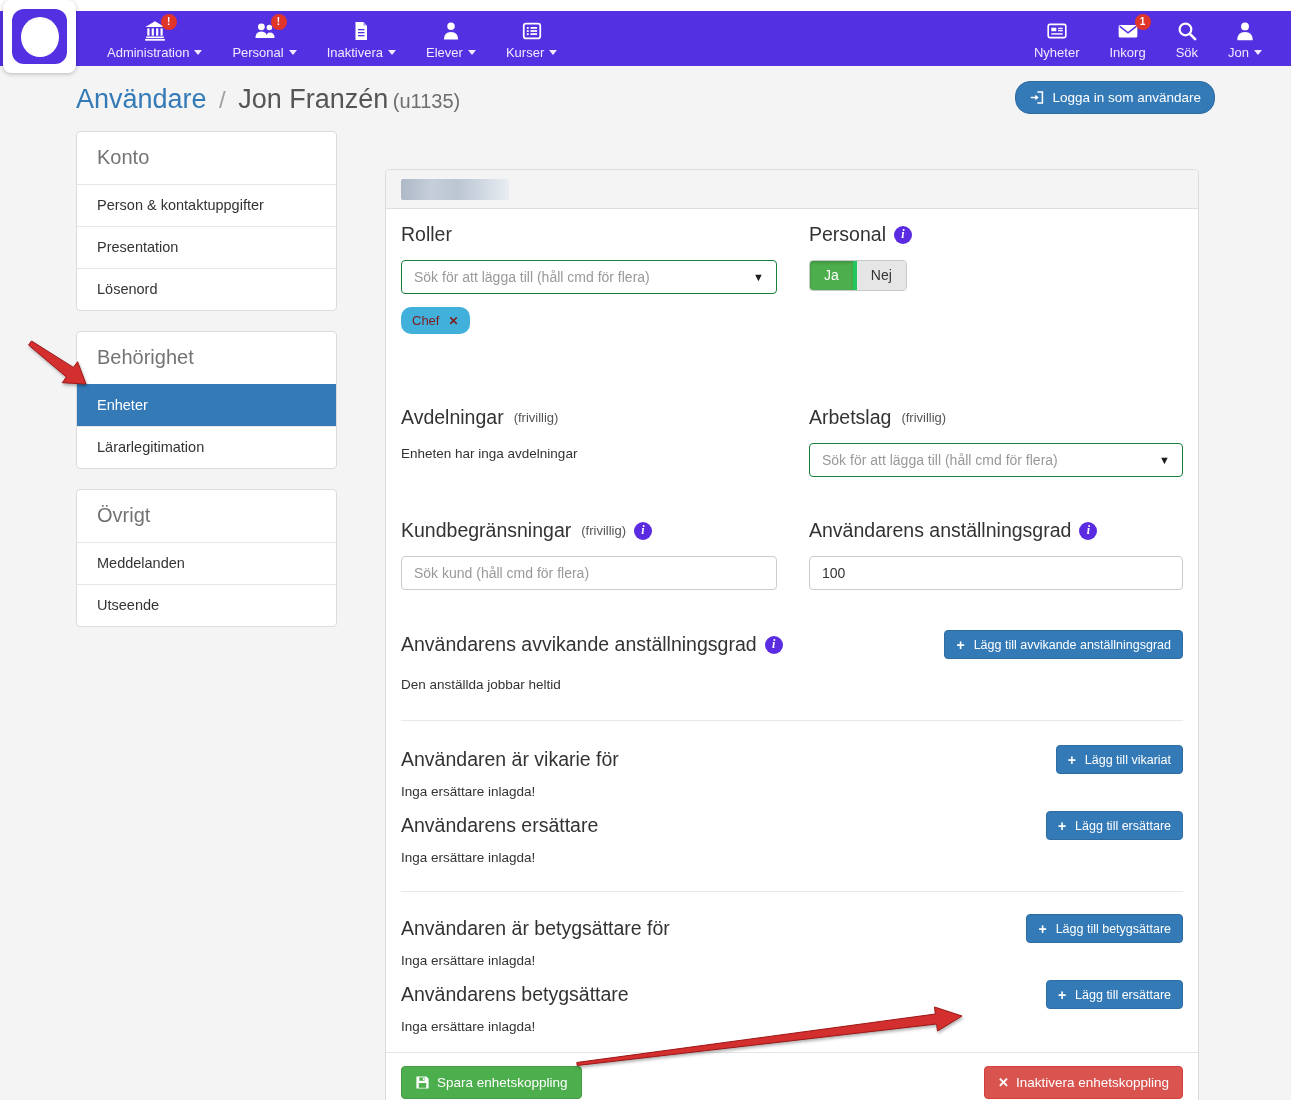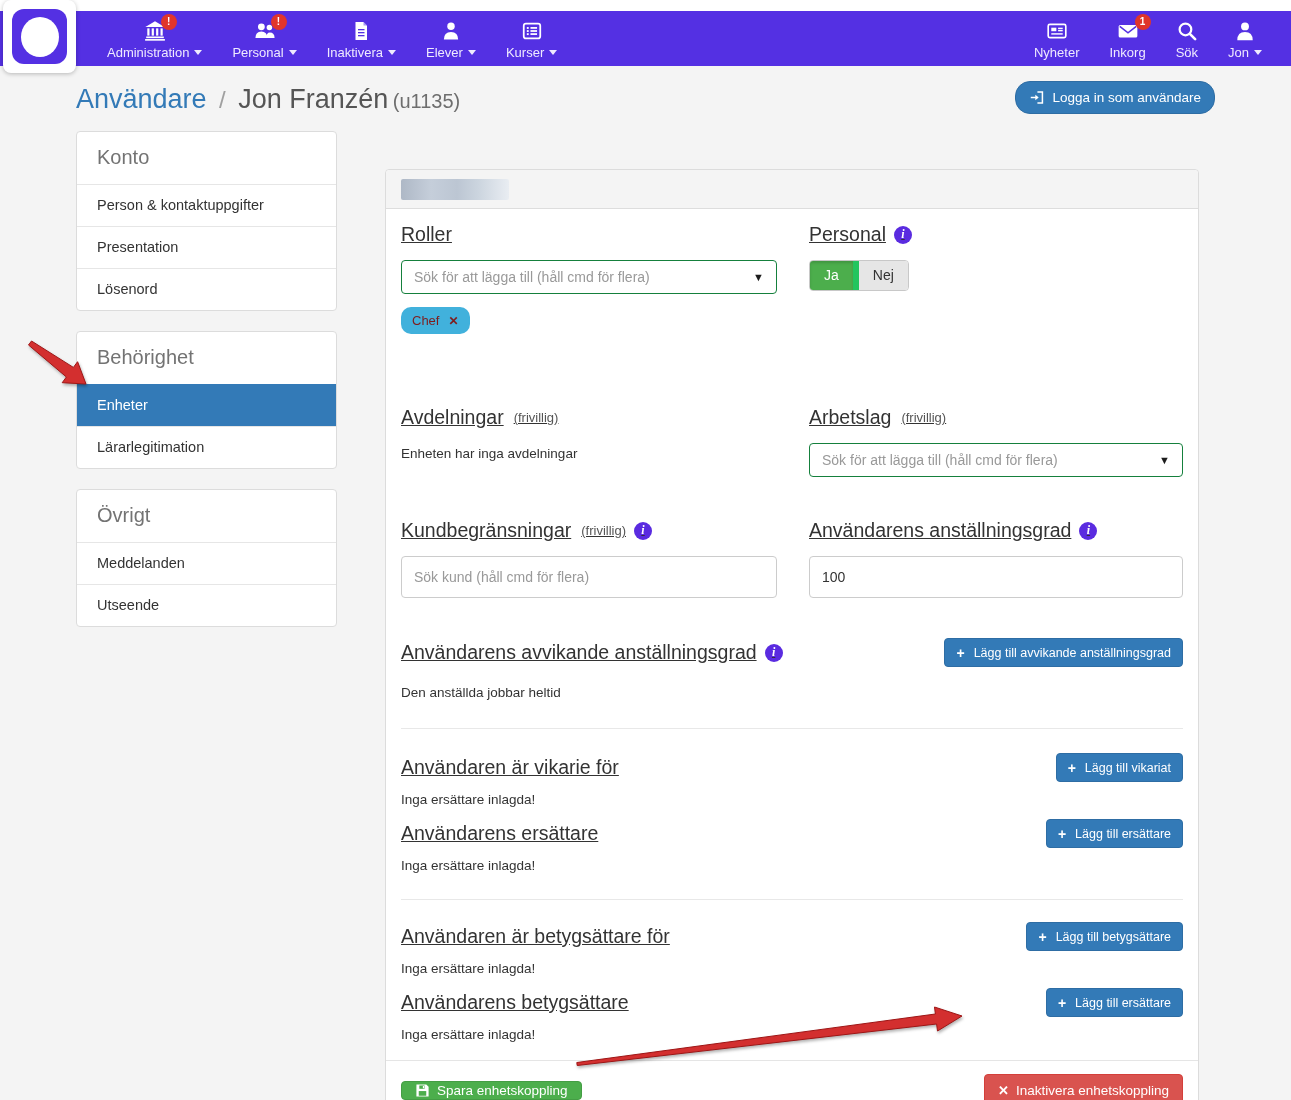--- a/index.html
+++ b/index.html
@@ -58,52 +58,52 @@
   .main-col { flex:1; margin-left:48px; padding-top:38px; }
   
   .card { background:#fff; border:1px solid #dcdcdc; border-radius:4px; }
   .card-header { background:#f4f4f4; border-bottom:1px solid #ddd; border-radius:4px 4px 0 0; padding:9px 15px; height:39px; }
   .redacted { height:21px; border-radius:2px; filter:blur(.6px);
     background:linear-gradient(90deg,#aeb8c6 0%,#c5ceda 28%,#bcc6d3 52%,#ccd5df 72%,#e9edf2 100%); }
   .card-body { padding:14px 15px 0; }
   .frow { display:flex; }
   .col-l { width:408px; flex:0 0 408px; }
   .col-r { flex:1; }
-  .flabel { font-size:19.5px; font-weight:400; color:#333; display:flex; align-items:center; gap:8px;text-decoration:underline; }
+  .flabel { font-size:19.5px; font-weight:400; color:#333; display:flex; align-items:center; gap:8px; }
   .optional { font-size:13px; color:#555; margin-left:2px; }
   .info-ic { width:18px; height:18px; border-radius:50%; background:#5a2be0; color:#fff;
     font:bold italic 12px "Liberation Serif", serif; display:inline-flex; align-items:center; justify-content:center; flex:0 0 18px; }
   .combo { margin-top:14px; height:34px; border:1px solid #15803d; border-radius:4px; background:#fff;
     display:flex; align-items:center; justify-content:space-between; padding:0 12px; cursor:pointer; }
   .combo .ph { color:#999; font-size:14px; }
   .combo .sel-caret { color:#1c1c1c; font-size:11px; }
   .combo, .tinput { width:376px; }
   .col-r .combo, .col-r .tinput { width:100%; }
-  .tinput { margin-top:14px; height:42px; border:1px solid #ccc; border-radius:4px; padding:0 12px;
+  .tinput { margin-top:14px; height:34px; border:1px solid #ccc; border-radius:4px; padding:0 12px;
     font-size:14px; color:#333; font-family:"Liberation Sans",sans-serif; }
   .tinput::placeholder { color:#999; }
   .tag { margin-top:13px; display:inline-flex; align-items:center; gap:9px; background:#41b1dc; color:#7f1d1d;
     font-size:13px; padding:6px 11px; border-radius:10px; }
   .tag .x { font-weight:bold; font-size:12px; cursor:pointer; }
   .toggle { margin-top:14px; display:inline-flex; border-radius:4px; overflow:hidden; border:1px solid #c8c8c8; }
   .tg-btn { padding:6px 14px 7px; font-size:14px; cursor:pointer; }
   .tg-yes { background:#4cae4c; color:#fff; box-shadow:inset 0 2px 3px rgba(0,0,0,.15); }
-  .tg-no { background:#e6e6e6; color:#333; border-left:6px solid #22c55e; }
+  .tg-no { background:#e6e6e6; color:#333; border-left:4px solid #22c55e; }
   .muted { font-size:13.5px; color:#333; }
   .sec { margin-top:72px; }
   .sec3 { margin-top:42px; }
   .hd-row { display:flex; align-items:center; justify-content:space-between; }
   .btn-sm { height:29px; padding:0 11px; font-size:12.5px; }
   .plus { font-weight:bold; font-size:14px; margin-right:2px; }
   hr.div { border:none; border-top:1px solid #e8e8e8; margin:28px 0 24px; }
   .empty-txt { margin-top:10px; }
   .hd-row.mt { margin-top:12px; }
   .card-footer { margin-top:18px; border-top:1px solid #e5e5e5; padding:13px 15px; display:flex;
     align-items:center; justify-content:space-between; }
-  .btn-green { background:#4cae4c; border-color:#449d44; height:19px; padding:0 13px; font-size:13.5px; }
+  .btn-green { background:#4cae4c; border-color:#449d44; height:33px; padding:0 13px; font-size:13.5px; }
   .btn-red { background:#d9534f; border-color:#d43f3a; height:33px; padding:0 13px; font-size:13.5px; }
   .xmark { font-weight:bold; font-size:13px; }
   .arrows { position:absolute; left:0; top:0; width:1291px; height:1100px; pointer-events:none; z-index:20; }
   svg.icn { display:block; }
 </style>
 </head>
 <body>
 
 <div class="topstrip"></div>
 

